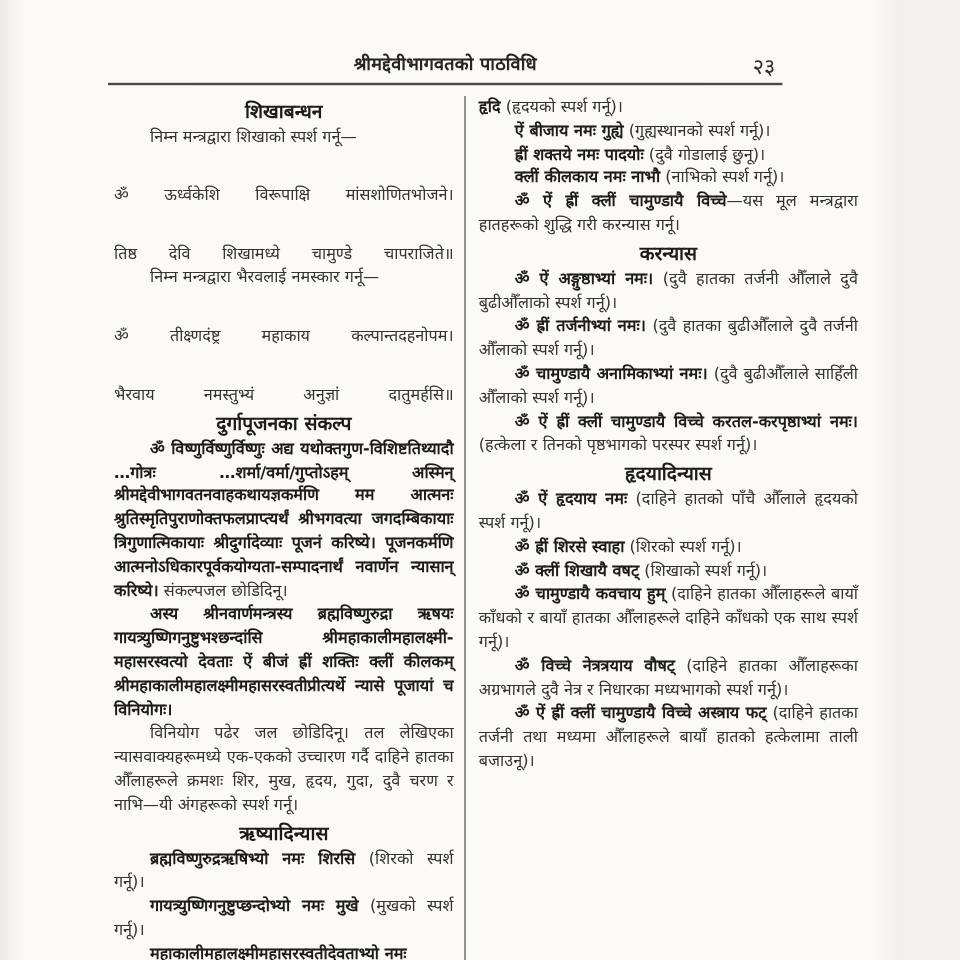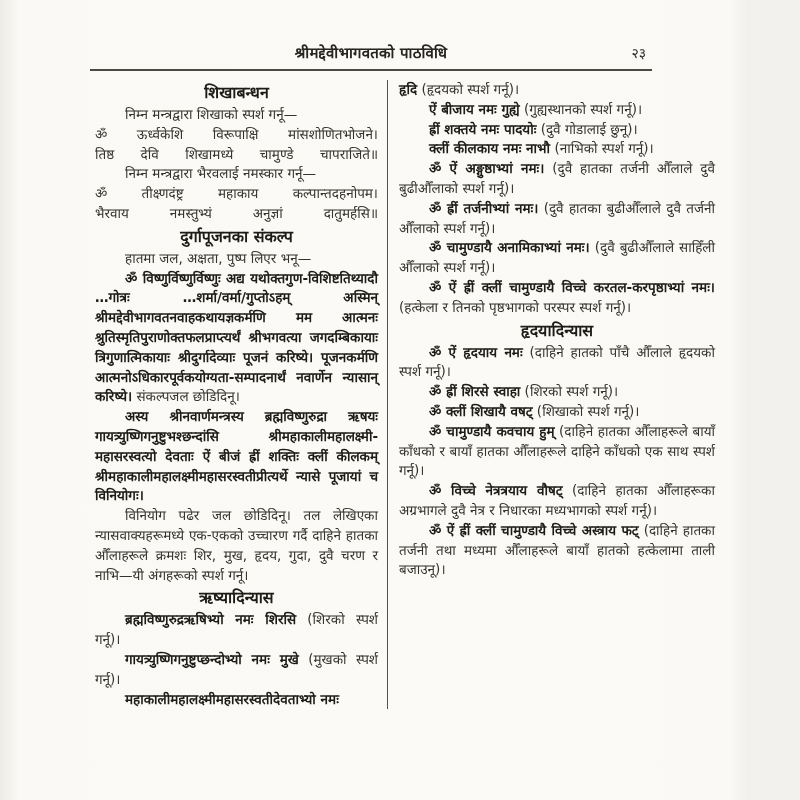--- a/index.html
+++ b/index.html
@@ -11,36 +11,36 @@
   .page{
     position:relative;width:751px;height:800px;overflow:hidden;
     background:linear-gradient(90deg,#ecebe6 0%,#faf9f5 2.5%,#fbfaf6 50%,#faf9f5 97%,#f0efeb 100%);
     color:#2d2c27;
   }
   .header{position:absolute;left:90px;top:42px;width:562px;height:22px;}
   .header-title{
     text-align:center;font-size:15px;font-weight:bold;color:#26251f;
     letter-spacing:.2px;
   }
-  .page-number{position:absolute;right:6px;top:1px;font-size:14px;color:#2d2c27;}
+  .page-number{position:absolute;right:6px;top:1px;font-size:18px;color:#2d2c27;}
   .header-rule{position:absolute;left:90px;top:69px;width:562px;height:2px;background:#4a4943;}
   .columns{
     position:absolute;left:95px;top:80px;width:620px;
     display:flex;align-items:stretch;
   }
   .col{font-size:13.5px;line-height:19.8px;text-align:justify;color:#34332d;}
   .col-left{width:283px;padding-right:9px;}
   .col-right{flex:1;border-left:1.5px solid #53524b;padding-left:11px;}
   .blk{margin:0;}
   .blk.heading{
     text-align-last:center;font-weight:bold;
     font-size:16px;line-height:22px;padding:2px 0 1px;color:#1d1c17;
   }
   .blk.body.indent{text-indent:30px;}
-  .blk.verse{text-align:justify;text-align-last:justify;word-spacing:2px;}
+  .blk.verse{text-align:justify;text-align-last:justify;word-spacing:2px;margin-top:29px;}
   .b{font-weight:bold;color:#1d1c17;}
 </style>
 </head>
 <body>
 
 <div class="page">
   <div class="header">
     <div class="header-title">श्रीमद्देवीभागवतको पाठविधि</div>
     <div class="page-number">२३</div>
   </div>
@@ -48,34 +48,35 @@
   <div class="columns">
     <div class="col col-left" id="col-left">
         <div class="blk heading"><span class="b">शिखाबन्धन</span></div>
         <div class="blk body indent"><span>निम्न मन्त्रद्वारा शिखाको स्पर्श गर्नू—</span></div>
         <div class="blk verse"><span>ॐ ऊर्ध्वकेशि विरूपाक्षि मांसशोणितभोजने।</span></div>
         <div class="blk verse"><span>तिष्ठ देवि शिखामध्ये चामुण्डे चापराजिते॥</span></div>
         <div class="blk body indent"><span>निम्न मन्त्रद्वारा भैरवलाई नमस्कार गर्नू—</span></div>
         <div class="blk verse"><span>ॐ तीक्ष्णदंष्ट्र महाकाय कल्पान्तदहनोपम।</span></div>
         <div class="blk verse"><span>भैरवाय नमस्तुभ्यं अनुज्ञां दातुमर्हसि॥</span></div>
         <div class="blk heading"><span class="b">दुर्गापूजनका संकल्प</span></div>
-        <div class="blk body indent"><span>हातमा जल, अक्षता, पुष्प लिएर भनू—</span></div>
         <div class="blk body indent"><span class="b">ॐ विष्णुर्विष्णुर्विष्णुः अद्य यथोक्तगुण-विशिष्टतिथ्यादौ …गोत्रः …शर्मा/वर्मा/गुप्तोऽहम् अस्मिन् श्रीमद्देवीभागवतनवाहकथायज्ञकर्मणि मम आत्मनः श्रुतिस्मृतिपुराणोक्तफलप्राप्त्यर्थं श्रीभगवत्या जगदम्बिकायाः त्रिगुणात्मिकायाः श्रीदुर्गादेव्याः पूजनं करिष्ये। पूजनकर्मणि आत्मनोऽधिकारपूर्वकयोग्यता-सम्पादनार्थं नवार्णेन न्यासान् करिष्ये।</span><span> संकल्पजल छोडिदिनू।</span></div>
         <div class="blk body indent"><span class="b">अस्य श्रीनवार्णमन्त्रस्य ब्रह्मविष्णुरुद्रा ऋषयः गायत्र्युष्णिगनुष्टुभश्छन्दांसि श्रीमहाकालीमहालक्ष्मी-महासरस्वत्यो देवताः ऐं बीजं ह्रीं शक्तिः क्लीं कीलकम् श्रीमहाकालीमहालक्ष्मीमहासरस्वतीप्रीत्यर्थे न्यासे पूजायां च विनियोगः।</span></div>
         <div class="blk body indent"><span>विनियोग पढेर जल छोडिदिनू। तल लेखिएका न्यासवाक्यहरूमध्ये एक-एकको उच्चारण गर्दै दाहिने हातका औँलाहरूले क्रमशः शिर, मुख, हृदय, गुदा, दुवै चरण र नाभि—यी अंगहरूको स्पर्श गर्नू।</span></div>
         <div class="blk heading"><span class="b">ऋष्यादिन्यास</span></div>
         <div class="blk body indent"><span class="b">ब्रह्मविष्णुरुद्रऋषिभ्यो नमः शिरसि</span><span> (शिरको स्पर्श गर्नू)।</span></div>
         <div class="blk body indent"><span class="b">गायत्र्युष्णिगनुष्टुप्छन्दोभ्यो नमः मुखे</span><span> (मुखको स्पर्श गर्नू)।</span></div>
         <div class="blk body indent"><span class="b">महाकालीमहालक्ष्मीमहासरस्वतीदेवताभ्यो नमः</span></div>
       </div>
     <div class="col col-right" id="col-right">
         <div class="blk body"><span class="b">हृदि</span><span> (हृदयको स्पर्श गर्नू)।</span></div>
         <div class="blk body indent"><span class="b">ऐं बीजाय नमः गुह्ये</span><span> (गुह्यस्थानको स्पर्श गर्नू)।</span></div>
         <div class="blk body indent"><span class="b">ह्रीं शक्तये नमः पादयोः</span><span> (दुवै गोडालाई छुनू)।</span></div>
         <div class="blk body indent"><span class="b">क्लीं कीलकाय नमः नाभौ</span><span> (नाभिको स्पर्श गर्नू)।</span></div>
+        <div class="blk body indent"><span class="b">ॐ ऐं ह्रीं क्लीं चामुण्डायै विच्चे</span><span>—यस मूल मन्त्रद्वारा हातहरूको शुद्धि गरी करन्यास गर्नू।</span></div>
+        <div class="blk heading"><span class="b">करन्यास</span></div>
         <div class="blk body indent"><span class="b">ॐ ऐं अङ्गुष्ठाभ्यां नमः।</span><span> (दुवै हातका तर्जनी औँलाले दुवै बुढीऔँलाको स्पर्श गर्नू)।</span></div>
         <div class="blk body indent"><span class="b">ॐ ह्रीं तर्जनीभ्यां नमः।</span><span> (दुवै हातका बुढीऔँलाले दुवै तर्जनी औँलाको स्पर्श गर्नू)।</span></div>
         <div class="blk body indent"><span class="b">ॐ चामुण्डायै अनामिकाभ्यां नमः।</span><span> (दुवै बुढीऔँलाले साहिँली औँलाको स्पर्श गर्नू)।</span></div>
         <div class="blk body indent"><span class="b">ॐ ऐं ह्रीं क्लीं चामुण्डायै विच्चे करतल-करपृष्ठाभ्यां नमः।</span><span> (हत्केला र तिनको पृष्ठभागको परस्पर स्पर्श गर्नू)।</span></div>
         <div class="blk heading"><span class="b">हृदयादिन्यास</span></div>
         <div class="blk body indent"><span class="b">ॐ ऐं हृदयाय नमः</span><span> (दाहिने हातको पाँचै औँलाले हृदयको स्पर्श गर्नू)।</span></div>
         <div class="blk body indent"><span class="b">ॐ ह्रीं शिरसे स्वाहा</span><span> (शिरको स्पर्श गर्नू)।</span></div>
         <div class="blk body indent"><span class="b">ॐ क्लीं शिखायै वषट्</span><span> (शिखाको स्पर्श गर्नू)।</span></div>
         <div class="blk body indent"><span class="b">ॐ चामुण्डायै कवचाय हुम्</span><span> (दाहिने हातका औँलाहरूले बायाँ काँधको र बायाँ हातका औँलाहरूले दाहिने काँधको एक साथ स्पर्श गर्नू)।</span></div>
         <div class="blk body indent"><span class="b">ॐ विच्चे नेत्रत्रयाय वौषट्</span><span> (दाहिने हातका औँलाहरूका अग्रभागले दुवै नेत्र र निधारका मध्यभागको स्पर्श गर्नू)।</span></div>

